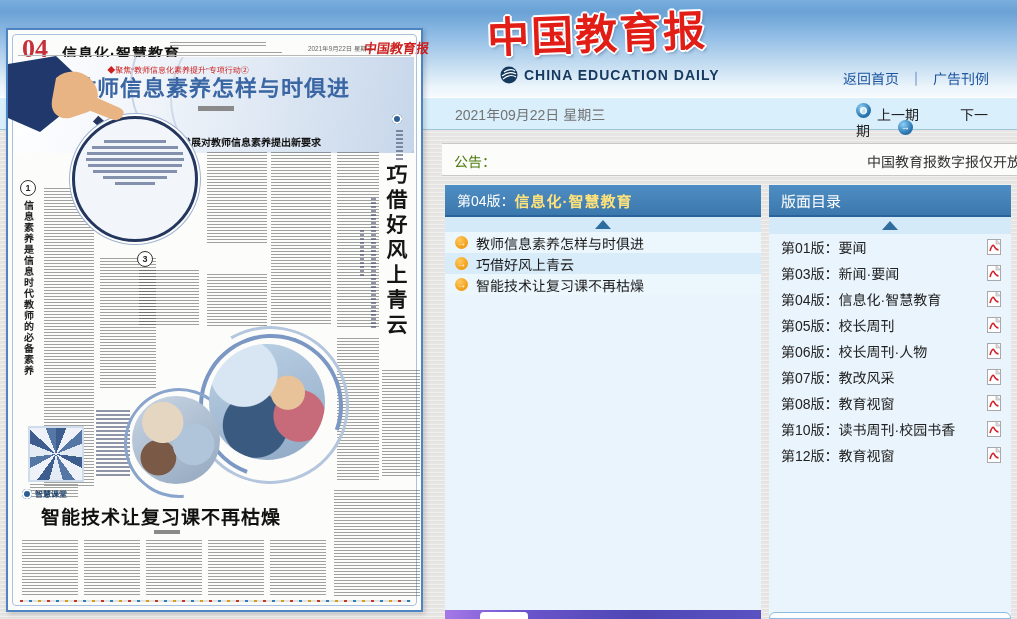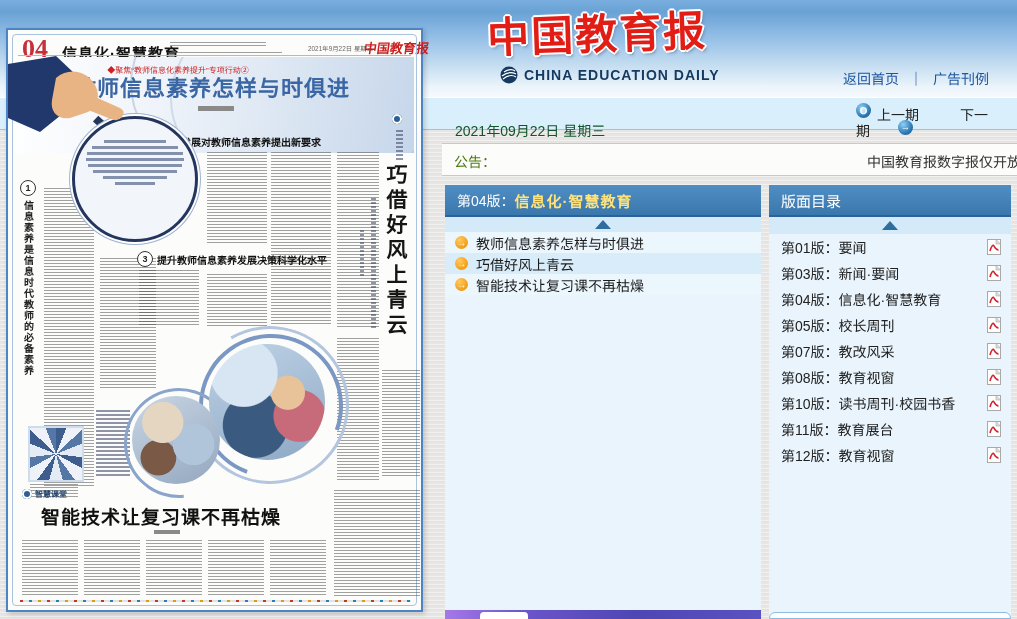--- a/index.html
+++ b/index.html
@@ -16,21 +16,21 @@
   .logo-cn{position:absolute;left:487px;top:0px;font-family:"Liberation Serif",serif;
     font-size:42px;font-weight:900;color:#e11d16;letter-spacing:2px;transform:rotate(-2deg);
     text-shadow:-2px 0 #fff,2px 0 #fff,0 -2px #fff,0 2px #fff,-1px -1px #fff,1px 1px #fff,1px -1px #fff,-1px 1px #fff,2px 3px 3px rgba(40,60,90,.35);}
   .logo-en-row{position:absolute;left:500px;top:66px;display:flex;align-items:center;gap:6px;}
   .logo-en-row span{font-size:14px;font-weight:700;color:#15395f;letter-spacing:1px;}
   .top-links{position:absolute;right:28px;top:68px;font-size:14px;color:#1e56a0;display:flex;gap:10px;}
   .top-links a{color:#1e56a0;text-decoration:none;cursor:pointer;}
   
   .datebar{position:absolute;left:0;top:97px;width:1017px;height:31px;background:#d9effc;
     border-top:1px solid #fff;border-bottom:1px solid #9ec4da;}
-  .date-txt{position:absolute;left:455px;top:120px;font-size:14px;color:#14532d;}
+  .date-txt{position:absolute;left:455px;top:104px;font-size:14px;color:#737373;}
   .circle-ico{position:absolute;width:15px;height:15px;border-radius:50%;
     background:radial-gradient(circle at 35% 30%,#8fd0f5,#2d7ab5 60%,#164f7e);
     color:#fff;font-size:9px;line-height:15px;text-align:center;font-weight:700;cursor:pointer;}
   .nav-lnk{position:absolute;font-size:14px;color:#222;cursor:pointer;}
   
   .announce{position:absolute;left:442px;top:143px;width:580px;height:31px;background:#fcfcfb;
     border-top:1px solid #c9c9c5;border-bottom:1px solid #c9c9c5;}
   .announce .lbl{position:absolute;left:12px;top:7px;font-size:14px;color:#4d7c0f;}
   .announce .mq{position:absolute;left:425px;top:7px;font-size:14px;color:#333;white-space:nowrap;}
   
@@ -209,49 +209,49 @@
   <div class="pg-row">
       <span>第05版：</span>
       <span>校长周刊</span>
     <svg class="pdf" width="14" height="16" viewBox="0 0 14 16">
         <rect x="0.5" y="0.5" width="13" height="15" fill="#fff" stroke="#a9a9a9"></rect>
         <path d="M9 .5 L13.5 5 L9 5 Z" fill="#ddd" stroke="#a9a9a9" stroke-width=".6"></path>
         <path d="M3 12 C4.5 7,6 5,7 7 C8 9,9.5 11,11.5 11" stroke="#d2232a" stroke-width="1.6" fill="none"></path>
       </svg>
     </div>
   <div class="pg-row">
+      <span>第06版：</span>
+      <span>校长周刊·人物</span>
+    <svg class="pdf" width="14" height="16" viewBox="0 0 14 16">
+        <rect x="0.5" y="0.5" width="13" height="15" fill="#fff" stroke="#a9a9a9"></rect>
+        <path d="M9 .5 L13.5 5 L9 5 Z" fill="#ddd" stroke="#a9a9a9" stroke-width=".6"></path>
+        <path d="M3 12 C4.5 7,6 5,7 7 C8 9,9.5 11,11.5 11" stroke="#d2232a" stroke-width="1.6" fill="none"></path>
+      </svg>
+    </div>
+  <div class="pg-row">
       <span>第07版：</span>
       <span>教改风采</span>
     <svg class="pdf" width="14" height="16" viewBox="0 0 14 16">
         <rect x="0.5" y="0.5" width="13" height="15" fill="#fff" stroke="#a9a9a9"></rect>
         <path d="M9 .5 L13.5 5 L9 5 Z" fill="#ddd" stroke="#a9a9a9" stroke-width=".6"></path>
         <path d="M3 12 C4.5 7,6 5,7 7 C8 9,9.5 11,11.5 11" stroke="#d2232a" stroke-width="1.6" fill="none"></path>
       </svg>
     </div>
   <div class="pg-row">
       <span>第08版：</span>
       <span>教育视窗</span>
     <svg class="pdf" width="14" height="16" viewBox="0 0 14 16">
         <rect x="0.5" y="0.5" width="13" height="15" fill="#fff" stroke="#a9a9a9"></rect>
         <path d="M9 .5 L13.5 5 L9 5 Z" fill="#ddd" stroke="#a9a9a9" stroke-width=".6"></path>
         <path d="M3 12 C4.5 7,6 5,7 7 C8 9,9.5 11,11.5 11" stroke="#d2232a" stroke-width="1.6" fill="none"></path>
       </svg>
     </div>
   <div class="pg-row">
       <span>第10版：</span>
       <span>读书周刊·校园书香</span>
-    <svg class="pdf" width="14" height="16" viewBox="0 0 14 16">
-        <rect x="0.5" y="0.5" width="13" height="15" fill="#fff" stroke="#a9a9a9"></rect>
-        <path d="M9 .5 L13.5 5 L9 5 Z" fill="#ddd" stroke="#a9a9a9" stroke-width=".6"></path>
-        <path d="M3 12 C4.5 7,6 5,7 7 C8 9,9.5 11,11.5 11" stroke="#d2232a" stroke-width="1.6" fill="none"></path>
-      </svg>
-    </div>
-  <div class="pg-row">
-      <span>第11版：</span>
-      <span>教育展台</span>
     <svg class="pdf" width="14" height="16" viewBox="0 0 14 16">
         <rect x="0.5" y="0.5" width="13" height="15" fill="#fff" stroke="#a9a9a9"></rect>
         <path d="M9 .5 L13.5 5 L9 5 Z" fill="#ddd" stroke="#a9a9a9" stroke-width=".6"></path>
         <path d="M3 12 C4.5 7,6 5,7 7 C8 9,9.5 11,11.5 11" stroke="#d2232a" stroke-width="1.6" fill="none"></path>
       </svg>
     </div>
   <div class="pg-row">
       <span>第12版：</span>
       <span>教育视窗</span>
     <svg class="pdf" width="14" height="16" viewBox="0 0 14 16">
@@ -309,21 +309,20 @@
   <div class="vhead1">
     <span class="cnum">1</span>
     <span class="vtxt">信息素养是信息时代教师的必备素养</span>
   </div>
   <div class="subh" style="left:133px;top:103px;">
     <span class="cnum">2</span>
     <span>时代发展对教师信息素养提出新要求</span>
   </div>
   <div class="subh" style="left:129px;top:221px;">
     <span class="cnum">3</span>
-    <span>提升教师信息素养发展决策科学化水平</span>
   </div>
 
   <div class="abs tx" style="left:36px;top:158px;width:50px;height:300px;z-index:1;"></div>
   <div class="abs tx" style="left:92px;top:228px;width:56px;height:130px;z-index:1;"></div>
   <div class="abs tx" style="left:131px;top:240px;width:60px;height:56px;z-index:1;"></div>
   <div class="abs tx" style="left:199px;top:122px;width:60px;height:92px;z-index:1;"></div>
   <div class="abs tx" style="left:199px;top:244px;width:60px;height:54px;z-index:1;"></div>
   <div class="abs tx" style="left:263px;top:122px;width:60px;height:174px;z-index:1;"></div>
   <div class="abs tx" style="left:329px;top:122px;width:42px;height:176px;z-index:1;"></div>
   <div class="abs tx" style="left:329px;top:308px;width:42px;height:142px;z-index:1;"></div>

